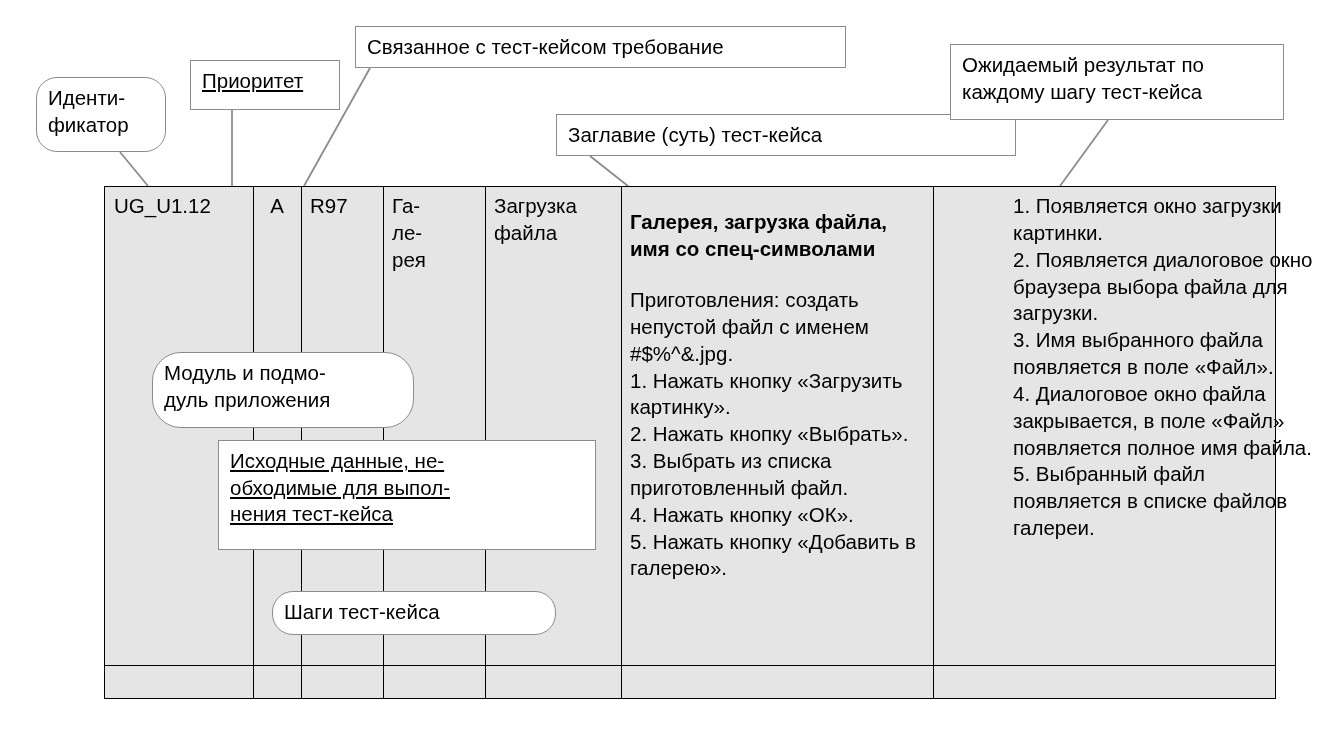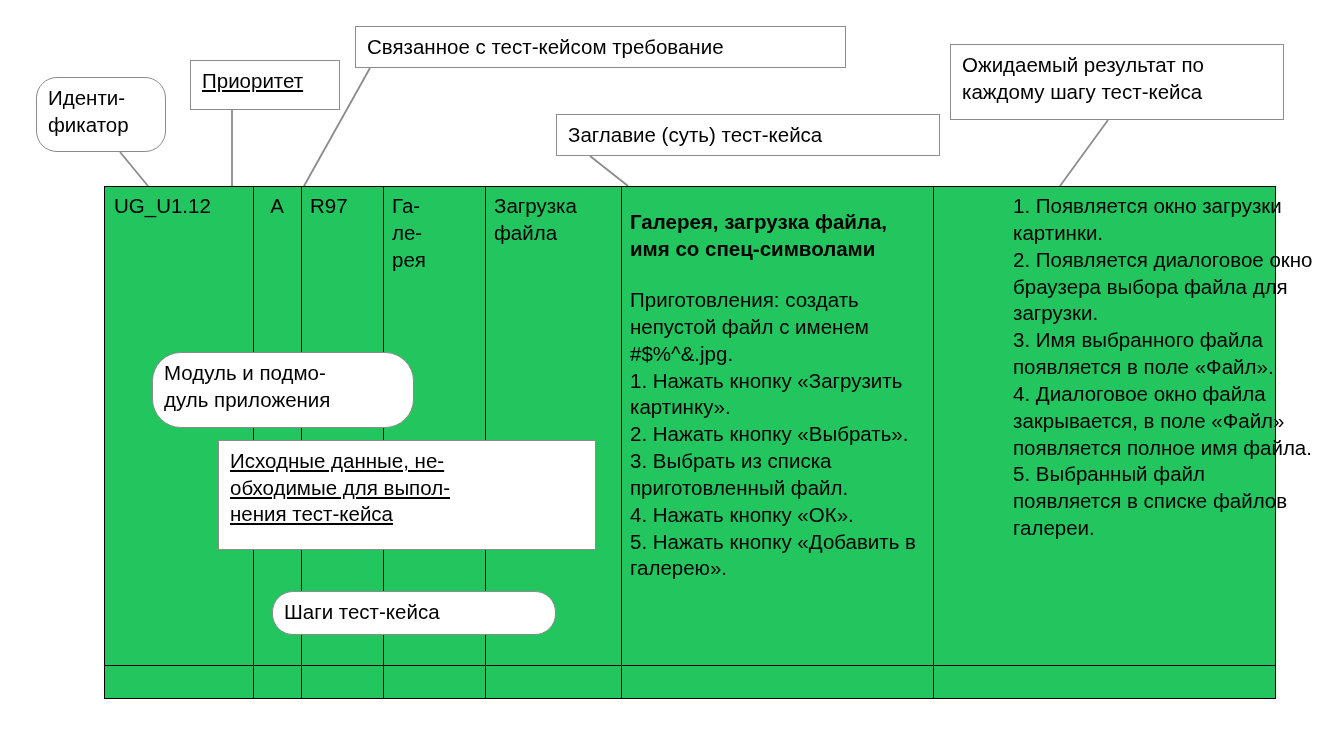--- a/index.html
+++ b/index.html
@@ -40,21 +40,21 @@
   }
   
   #tc-table {
     position: absolute;
     left: 104px;
     top: 186px;
     width: 1172px;
     height: 513px;
     box-sizing: border-box;
     border: 1.8px solid #000000;
-    background: #22c55e;
+    background: #e5e5e5;
     z-index: 4;
   }
   #tc-table .vline {
     position: absolute;
     top: 0;
     bottom: 0;
     width: 0;
     border-left: 1.8px solid #000000;
   }
   .cell {
@@ -105,21 +105,21 @@
     </g>
   </svg>
 
   <div class="callout" style="left:36px; top:77px; width:130px; height:75px;border-radius:21px;">Иденти-
 фикатор</div>
 
   <div class="callout" style="left:190px; top:60px; width:150px; height:50px;text-decoration:underline;">Приоритет</div>
 
   <div class="callout" style="left:355px; top:26px; width:491px; height:42px;">Связанное с тест-кейсом требование</div>
 
-  <div class="callout" style="left:556px; top:114px; width:384px; height:42px;">Заглавие (суть) тест-кейса</div>
+  <div class="callout" style="left:556px; top:114px; width:460px; height:42px;">Заглавие (суть) тест-кейса</div>
 
   <div class="callout" style="left:950px; top:44px; width:334px; height:76px;">Ожидаемый результат по
 каждому шагу тест-кейса</div>
 
   <div class="callout" style="left:152px; top:352px; width:262px; height:76px;border-radius:29px;">Модуль и подмо-
 дуль приложения</div>
 
   <div class="callout" style="left:218px; top:440px; width:378px; height:110px;text-decoration:underline;">Исходные данные, не-
 обходимые для выпол-
 нения тест-кейса</div>

